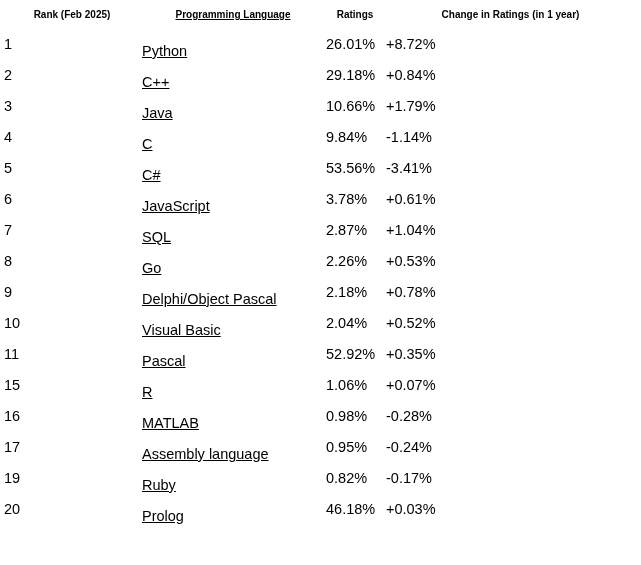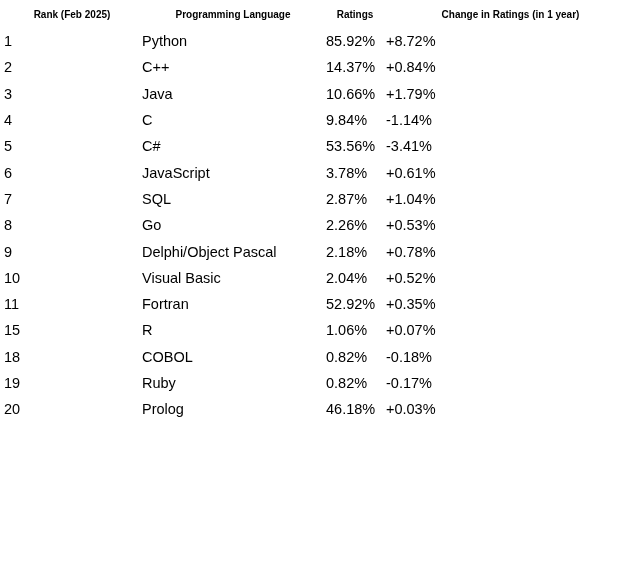--- a/index.html
+++ b/index.html
@@ -35,27 +35,27 @@
     font-size: 14.5px;
     font-weight: normal;
     text-align: left;
     padding: 0;
     height: 26.3px;
     vertical-align: middle;
     white-space: nowrap;
     line-height: 16px;
   }
   th.col-rank, td.col-rank { width: 136px; }
-  th.col-lang, td.col-lang { width: 186px; }
+  th.col-lang, td.col-lang { width: 186px; text-decoration: underline; }
   th.col-rating, td.col-rating { width: 58px; }
   th.col-change, td.col-change { width: 253px; }
 
   td.col-lang, td.col-rating, td.col-change { padding-left: 0; }
   td.col-lang { padding-left: 0; }
-  .lang-cell { display: block; padding-left: 2px; }
+  .lang-cell { display: block; padding-left: 2px; margin-top: 15px; }
   .rating-cell { display: block; }
   .change-cell { display: block; padding-left: 2px; }
 </style>
 </head>
 <body>
 
 <div class="table-wrap">
   <table class="ranking">
     <thead>
       <tr>
@@ -65,33 +65,33 @@
         <th class="col-change">Change in Ratings (in 1 year)</th>
       </tr>
     </thead>
     <tbody id="ranking-body">
         <tr>
           <td class="col-rank">1</td>
           <td class="col-lang">
             <span class="lang-cell">Python</span>
           </td>
           <td class="col-rating">
-            <span class="rating-cell">85.92%</span>
+            <span class="rating-cell">26.01%</span>
           </td>
           <td class="col-change">
             <span class="change-cell">+8.72%</span>
           </td>
         </tr>
         <tr>
           <td class="col-rank">2</td>
           <td class="col-lang">
             <span class="lang-cell">C++</span>
           </td>
           <td class="col-rating">
-            <span class="rating-cell">14.37%</span>
+            <span class="rating-cell">29.18%</span>
           </td>
           <td class="col-change">
             <span class="change-cell">+0.84%</span>
           </td>
         </tr>
         <tr>
           <td class="col-rank">3</td>
           <td class="col-lang">
             <span class="lang-cell">Java</span>
           </td>
@@ -182,21 +182,21 @@
           <td class="col-rating">
             <span class="rating-cell">2.04%</span>
           </td>
           <td class="col-change">
             <span class="change-cell">+0.52%</span>
           </td>
         </tr>
         <tr>
           <td class="col-rank">11</td>
           <td class="col-lang">
-            <span class="lang-cell">Fortran</span>
+            <span class="lang-cell">Pascal</span>
           </td>
           <td class="col-rating">
             <span class="rating-cell">52.92%</span>
           </td>
           <td class="col-change">
             <span class="change-cell">+0.35%</span>
           </td>
         </tr>
         <tr>
           <td class="col-rank">15</td>
@@ -204,29 +204,41 @@
             <span class="lang-cell">R</span>
           </td>
           <td class="col-rating">
             <span class="rating-cell">1.06%</span>
           </td>
           <td class="col-change">
             <span class="change-cell">+0.07%</span>
           </td>
         </tr>
         <tr>
-          <td class="col-rank">18</td>
-          <td class="col-lang">
-            <span class="lang-cell">COBOL</span>
-          </td>
-          <td class="col-rating">
-            <span class="rating-cell">0.82%</span>
-          </td>
-          <td class="col-change">
-            <span class="change-cell">-0.18%</span>
+          <td class="col-rank">16</td>
+          <td class="col-lang">
+            <span class="lang-cell">MATLAB</span>
+          </td>
+          <td class="col-rating">
+            <span class="rating-cell">0.98%</span>
+          </td>
+          <td class="col-change">
+            <span class="change-cell">-0.28%</span>
+          </td>
+        </tr>
+        <tr>
+          <td class="col-rank">17</td>
+          <td class="col-lang">
+            <span class="lang-cell">Assembly language</span>
+          </td>
+          <td class="col-rating">
+            <span class="rating-cell">0.95%</span>
+          </td>
+          <td class="col-change">
+            <span class="change-cell">-0.24%</span>
           </td>
         </tr>
         <tr>
           <td class="col-rank">19</td>
           <td class="col-lang">
             <span class="lang-cell">Ruby</span>
           </td>
           <td class="col-rating">
             <span class="rating-cell">0.82%</span>
           </td>

